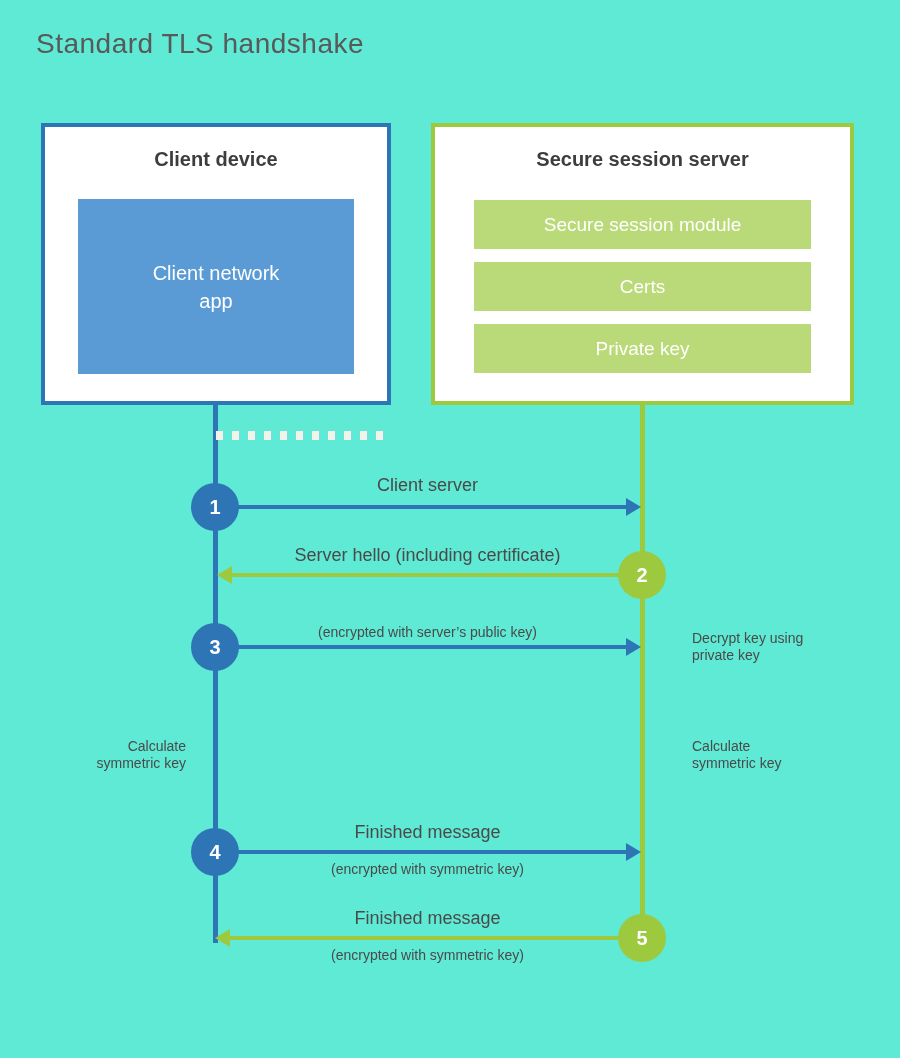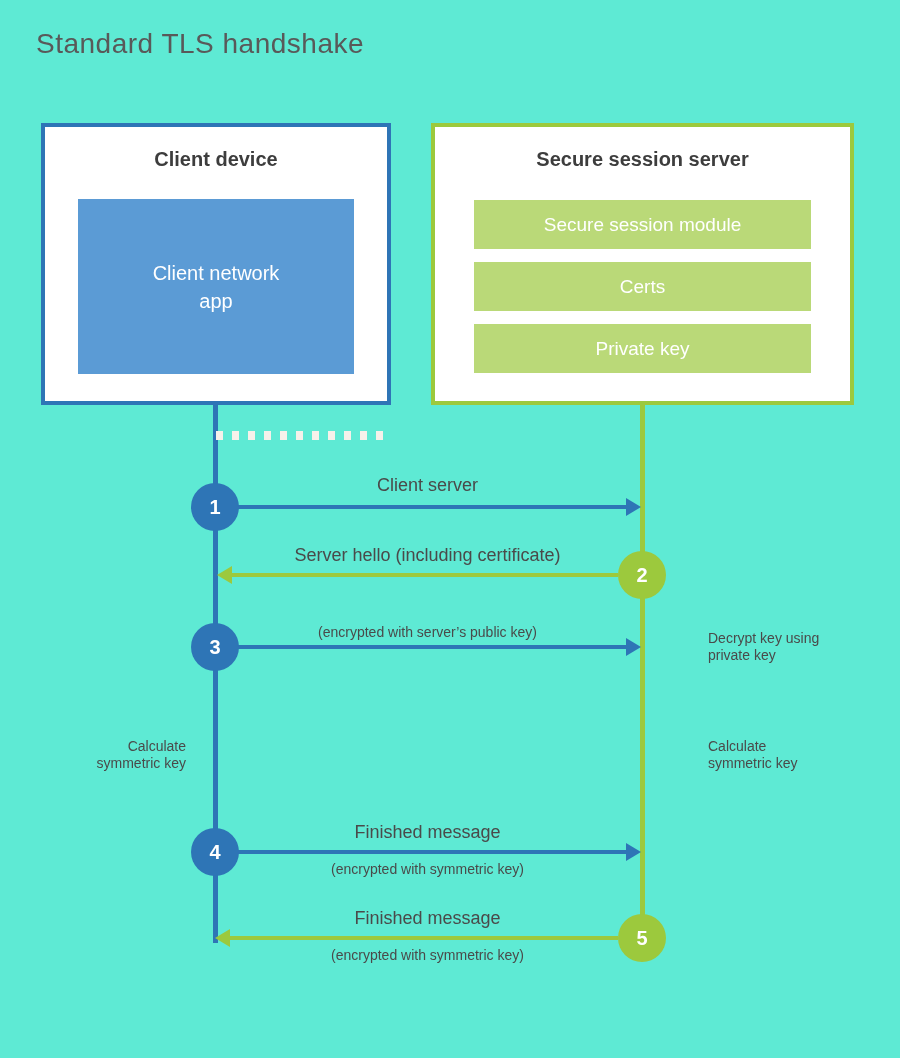--- a/index.html
+++ b/index.html
@@ -47,21 +47,21 @@
   .head-left-green{border-right:15px solid var(--green);}
 
   
   .msg-label{position:absolute;left:215px;width:425px;text-align:center;
     font-size:18px;color:var(--label);}
   .msg-sublabel{position:absolute;left:215px;width:425px;text-align:center;
     font-size:14px;color:var(--label);}
 
   
   .side-note{position:absolute;font-size:14px;line-height:17px;color:var(--label);white-space:pre-line;}
-  .note-right{left:708px;text-align:left;width:150px;}
+  .note-right{left:692px;text-align:left;width:150px;}
   .note-left{left:50px;width:136px;text-align:right;}
 </style>
 </head>
 <body>
 
 <div class="canvas">
 
   <div class="page-title">Standard TLS handshake</div>
 
   <div class="actor-box box-server">

